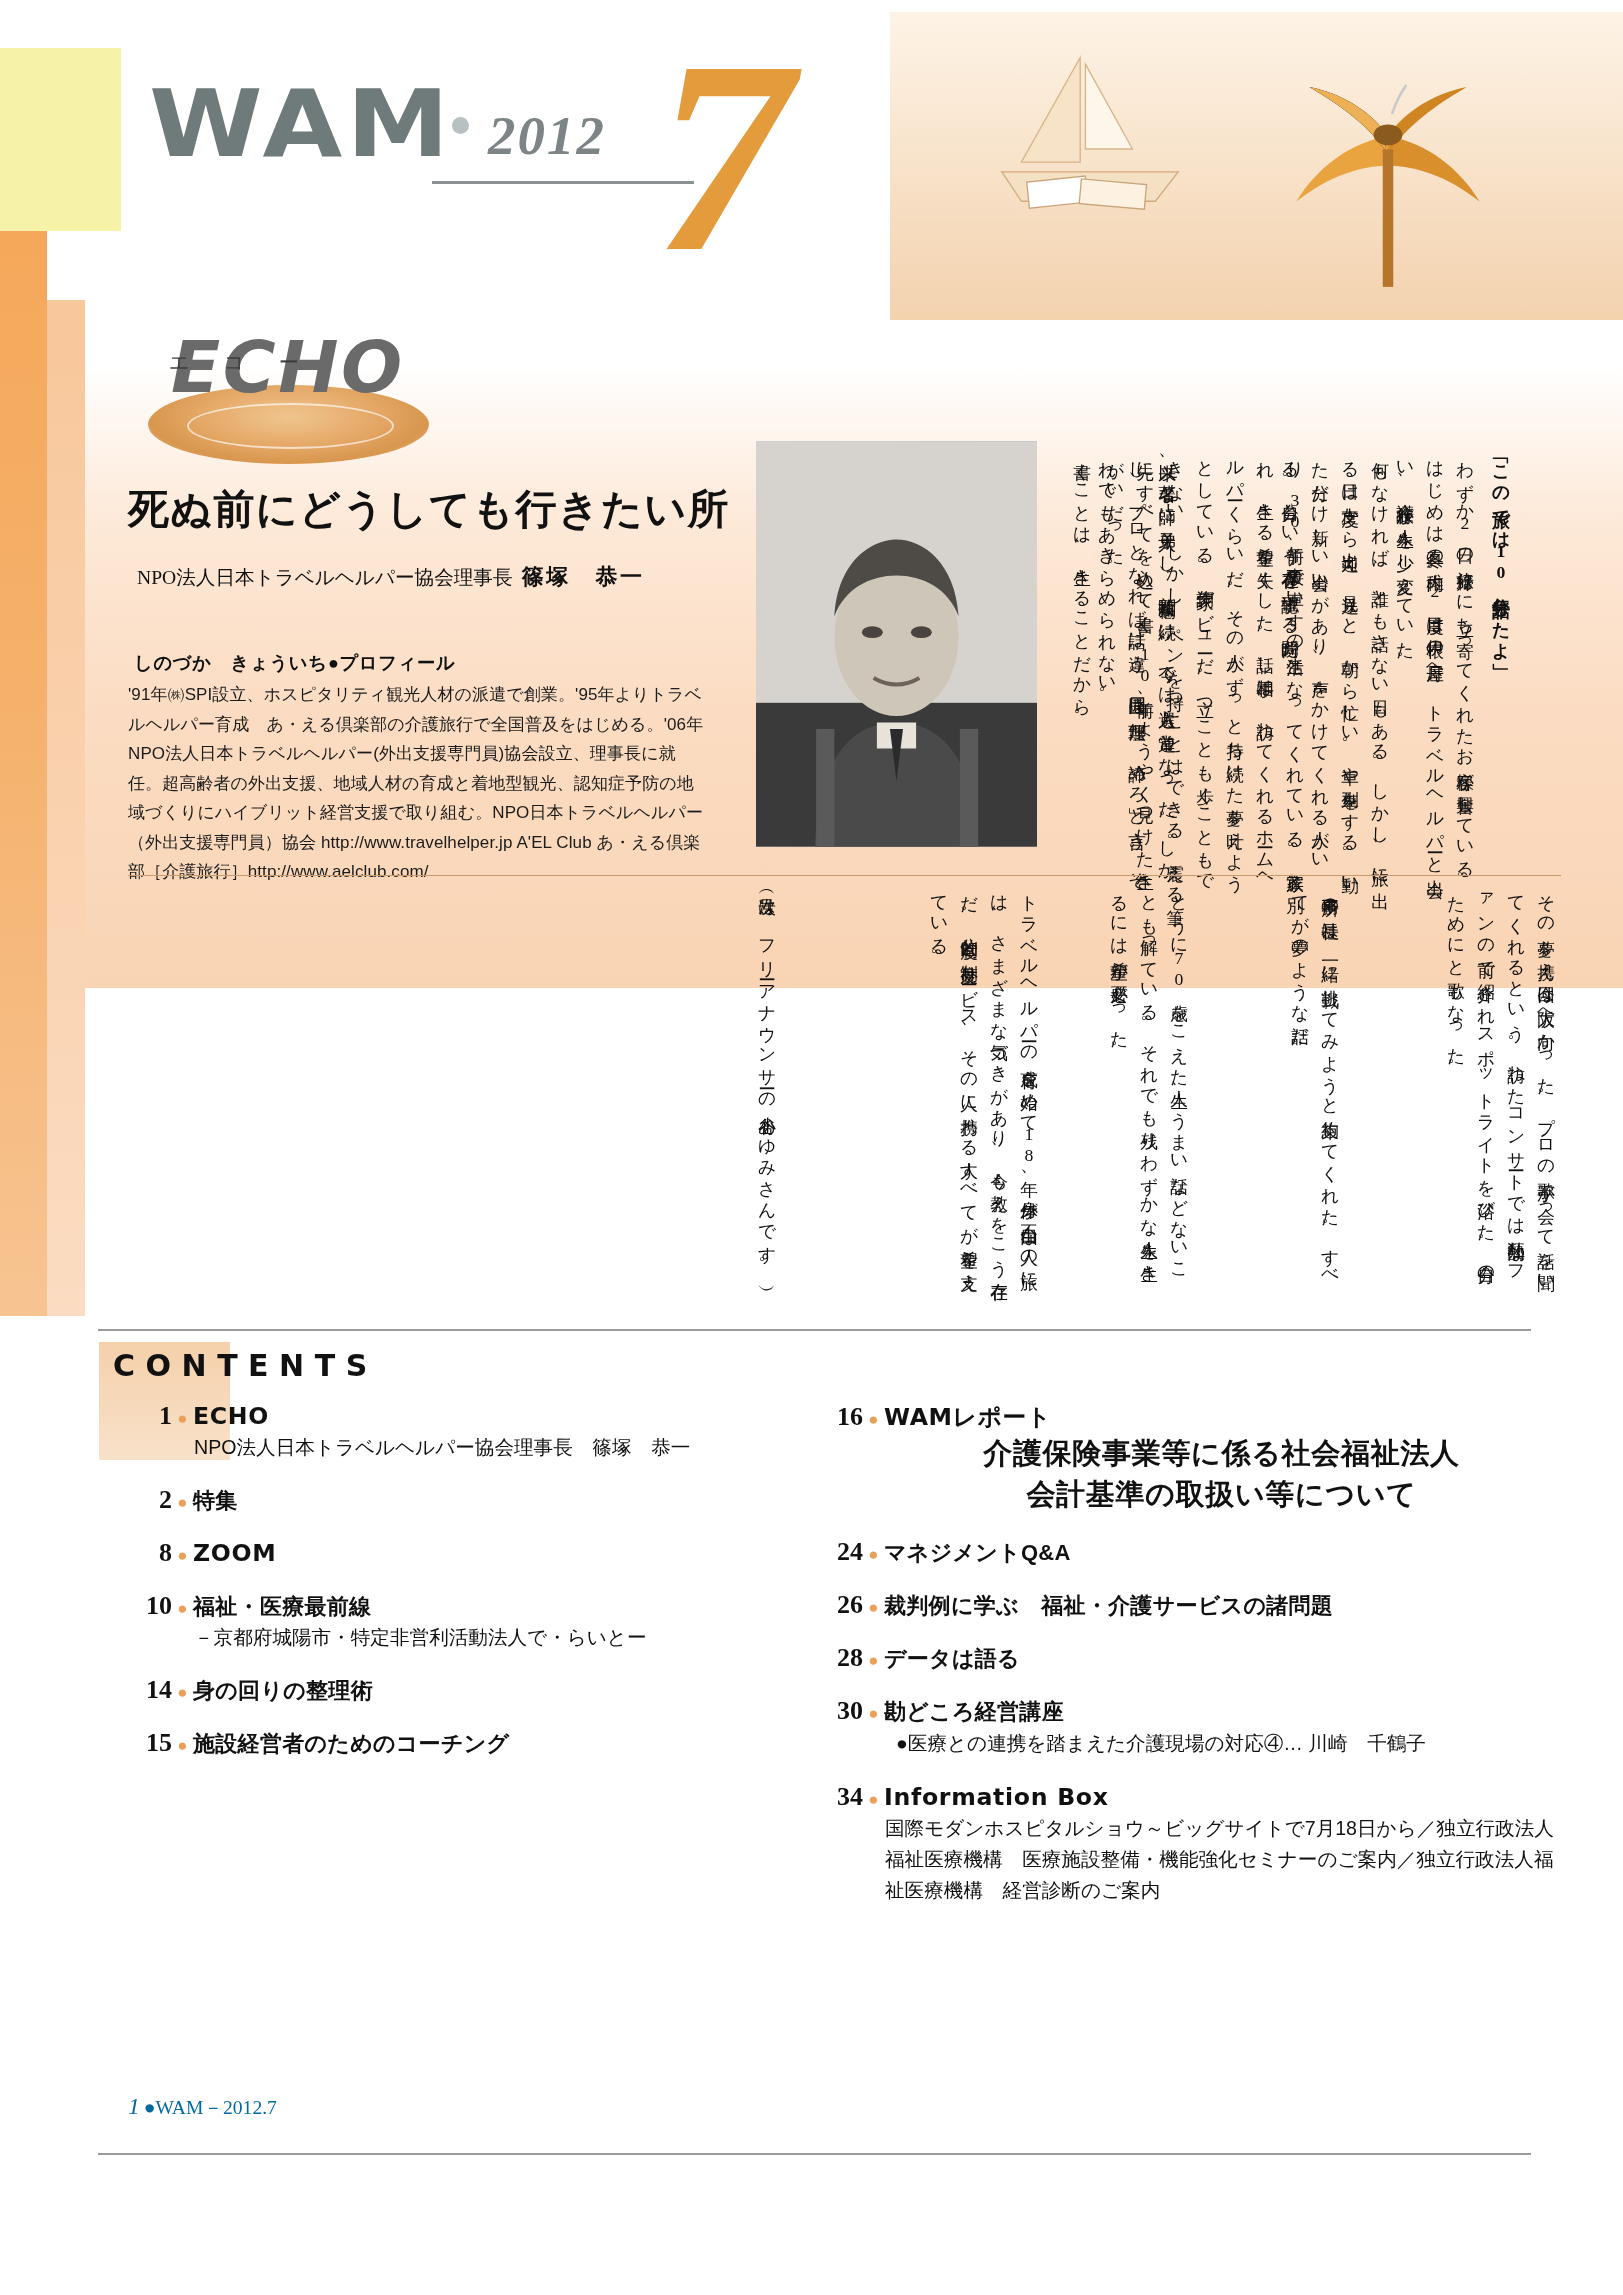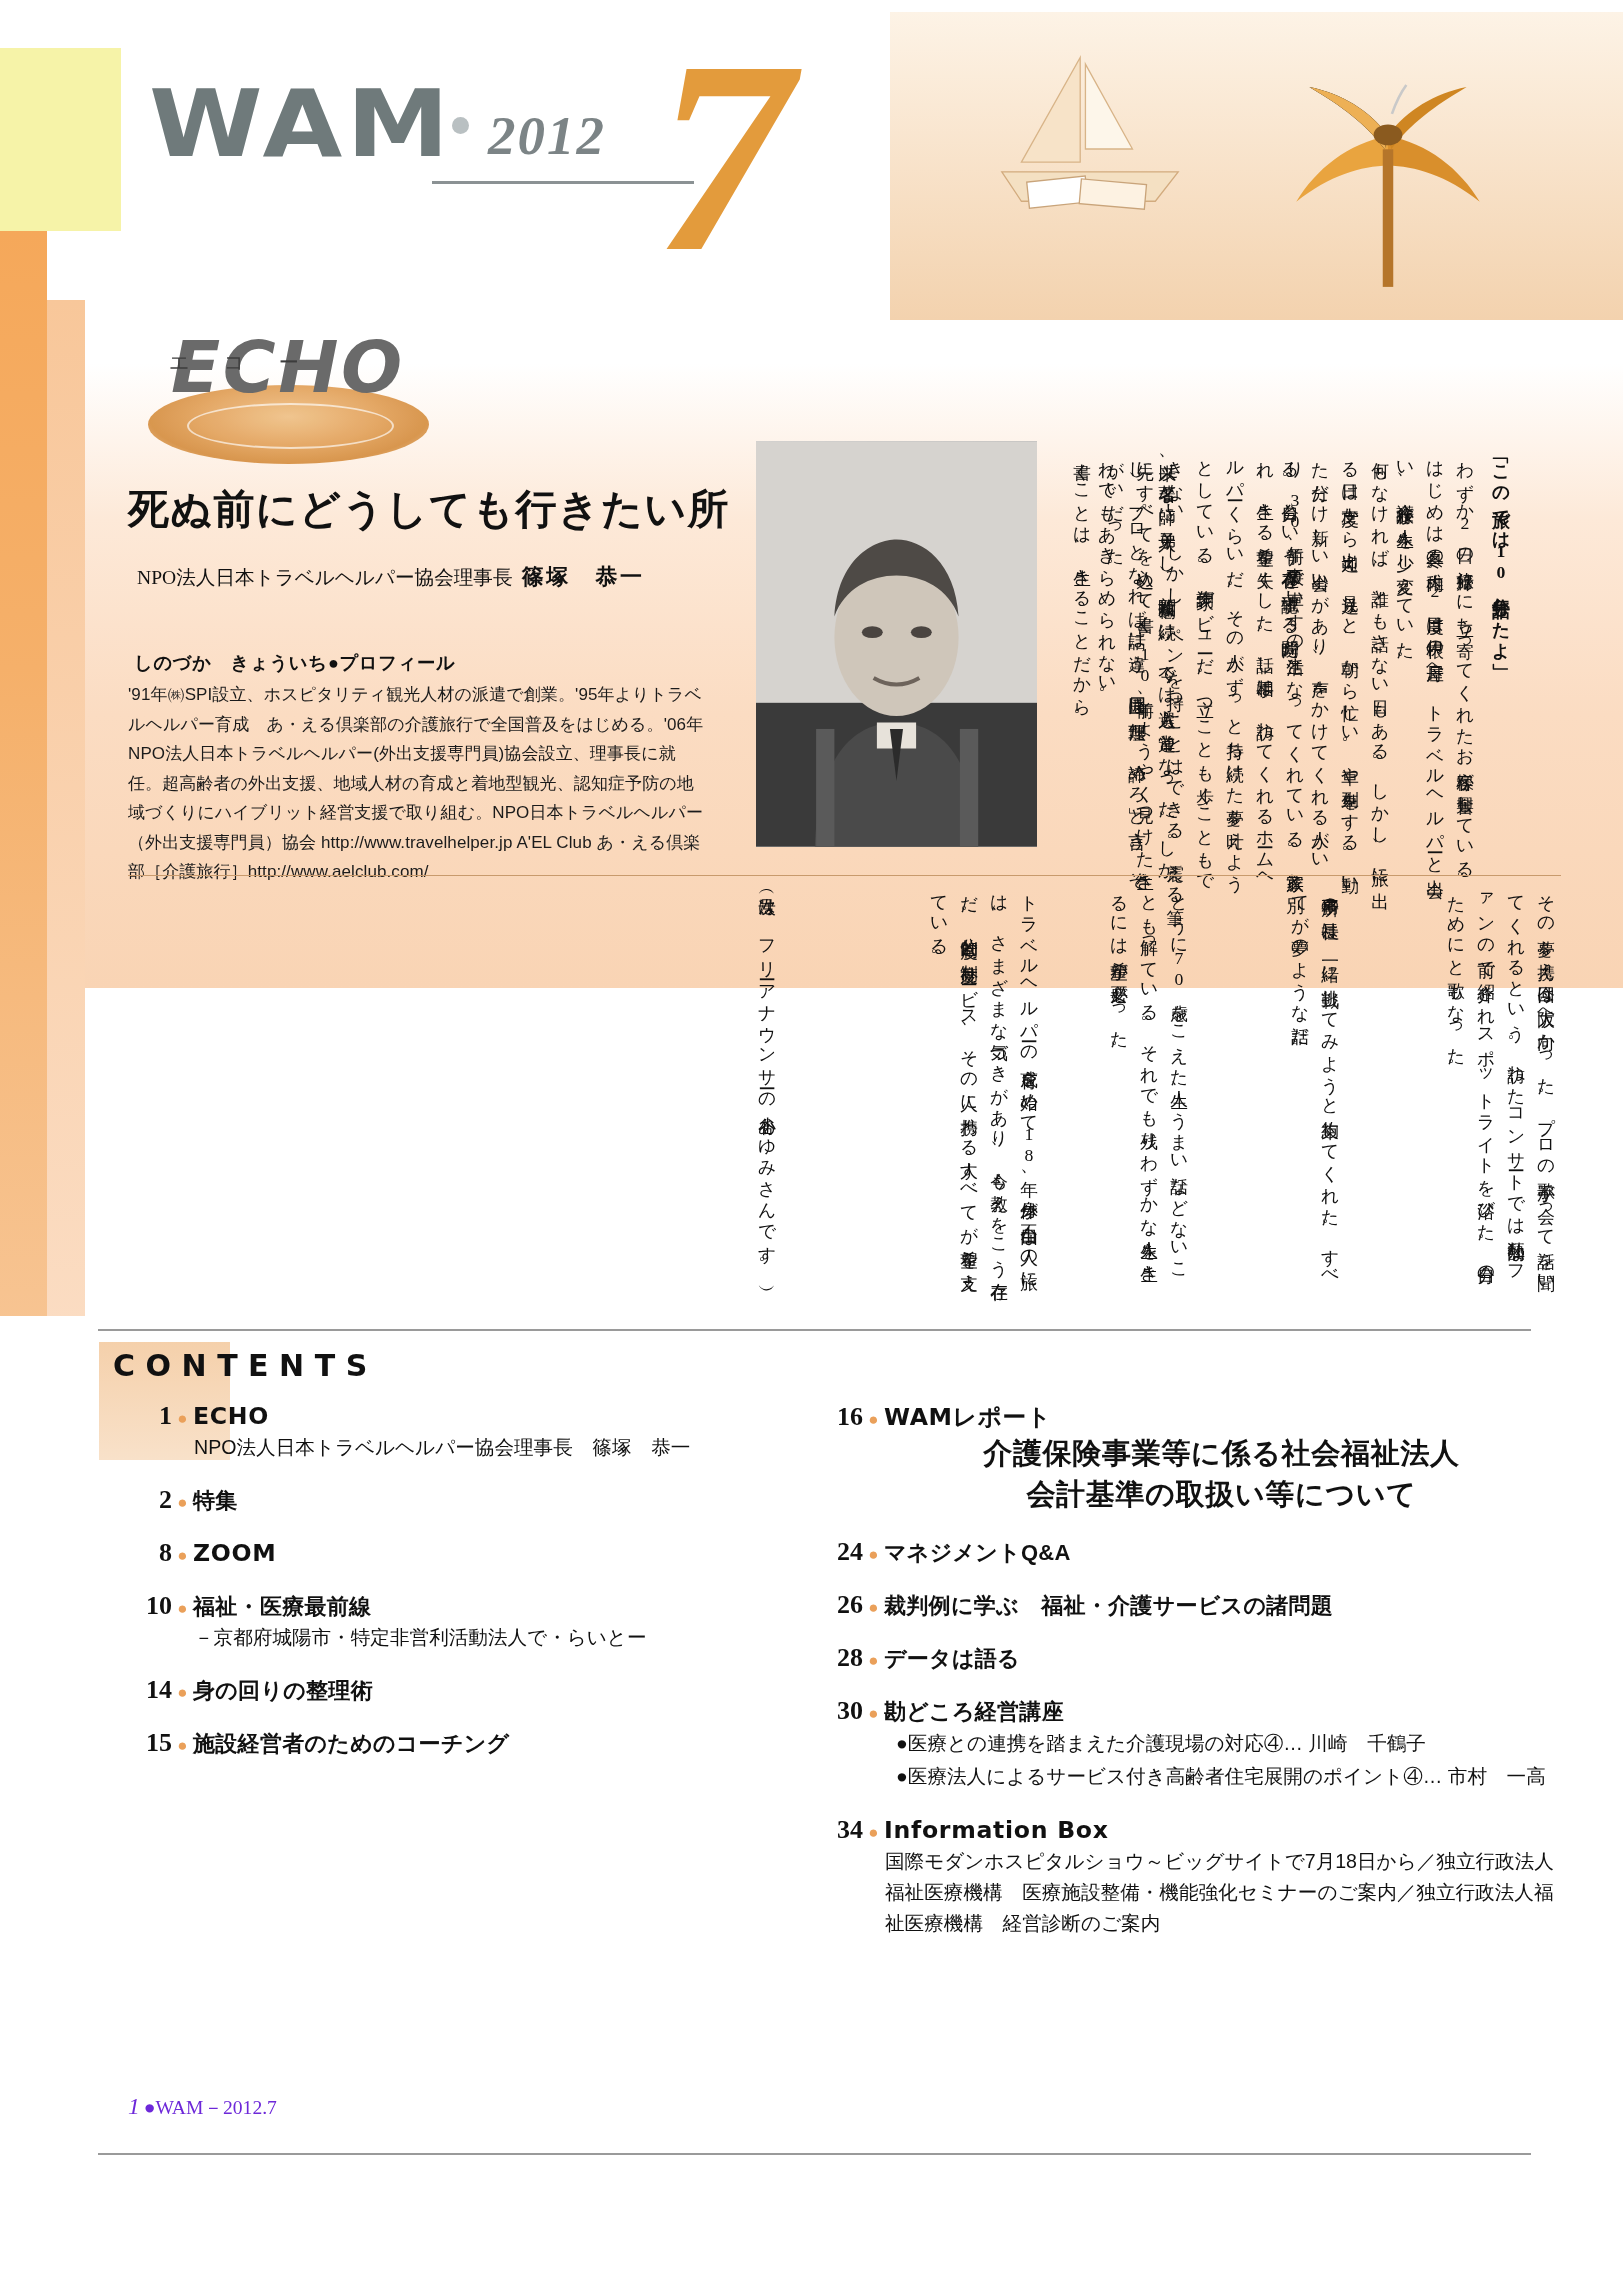--- a/index.html
+++ b/index.html
@@ -326,21 +326,21 @@
     margin-left: 84px;
     font-size: 19.6px;
     line-height: 33px;
     color: #111;
   }
 
   .folio {
     position: absolute;
     left: 128px; top: 2093px;
     font-size: 19.6px;
-    color: #6d28d9;
+    color: #0369a1;
     font-family: "Liberation Serif", serif;
   }
   .folio .pg { font-style: italic; font-size: 23.6px; margin-right: 3.9px;}
 </style>
 </head>
 <body>
 
 <div class="hero">
   <div class="hero-white-top"></div>
   <div class="yellow-tab"></div>
@@ -520,21 +520,20 @@
     </div>
   </div>
 
   <div class="toc-entry">
     <div class="toc-row1">
       <span class="toc-num">30</span>
       <span class="toc-bullet">●</span>
       <span class="toc-head">勘どころ経営講座</span>
     </div>
     <div class="toc-subitem">●医療との連携を踏まえた介護現場の対応④… 川崎　千鶴子</div>
-    <div class="toc-subitem">●医療法人によるサービス付き高齢者住宅展開のポイント④… 市村　一高</div>
   </div>
 
   <div class="toc-entry">
     <div class="toc-row1">
       <span class="toc-num">34</span>
       <span class="toc-bullet">●</span>
       <span class="toc-head latin">Information Box</span>
     </div>
     <div class="toc-note">国際モダンホスピタルショウ～ビッグサイトで7月18日から／独立行政法人福祉医療機構　医療施設整備・機能強化セミナーのご案内／独立行政法人福祉医療機構　経営診断のご案内</div>
   </div>

